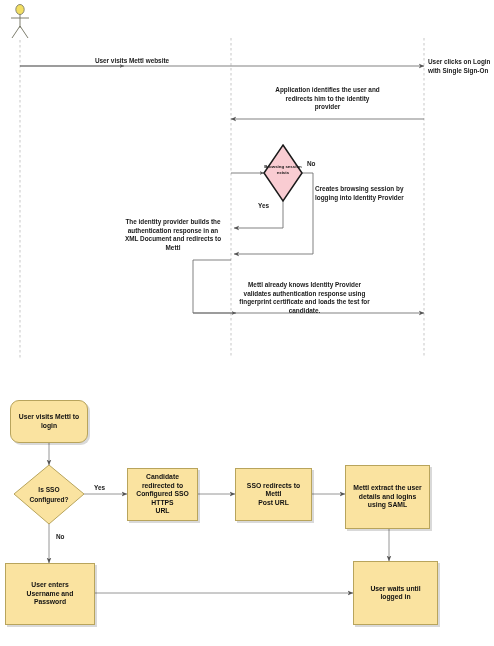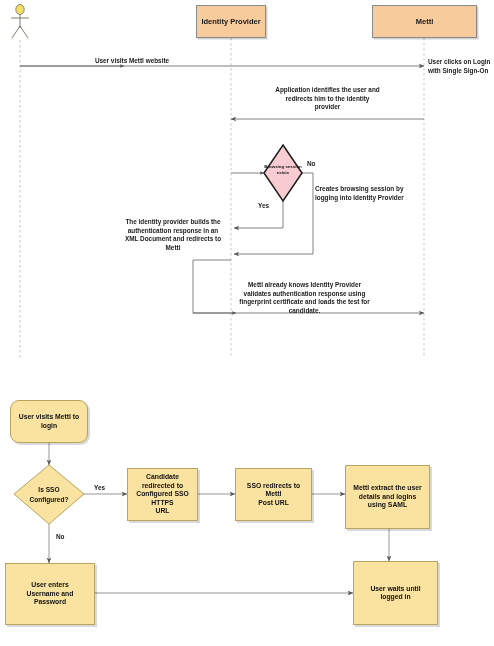--- a/index.html
+++ b/index.html
@@ -129,23 +129,21 @@
 
     <g>
       <polygon points="283,145 302,173 283,201 264,173" fill="#f9ccd2" stroke="#1a1a1a" stroke-width="1.5"></polygon>
     </g>
 
     <g>
       <polygon points="49,465 84,494 49,524 14,494" fill="#fae3a0" stroke="#b8a45c" stroke-width="1"></polygon>
     </g>
   </svg>
 
-  <div class="node hdr-box" style="left:196px; top:5px; width:70px; height:33px;">Identity Provider</div>
 
-  <div class="node hdr-box" style="left:372px; top:5px; width:105px; height:33px;">Mettl</div>
 
   <div class="lbl center" style="left:52px; top:57px; width:160px;">User visits Mettl website</div>
 
   <div class="lbl left" style="left:428px; top:58px; width:66px;">User clicks on Login
 with Single Sign-On</div>
 
   <div class="lbl center" style="left:245px; top:86px; width:165px;">Application identifies the user and
 redirects him to the identity
 provider</div>
 

